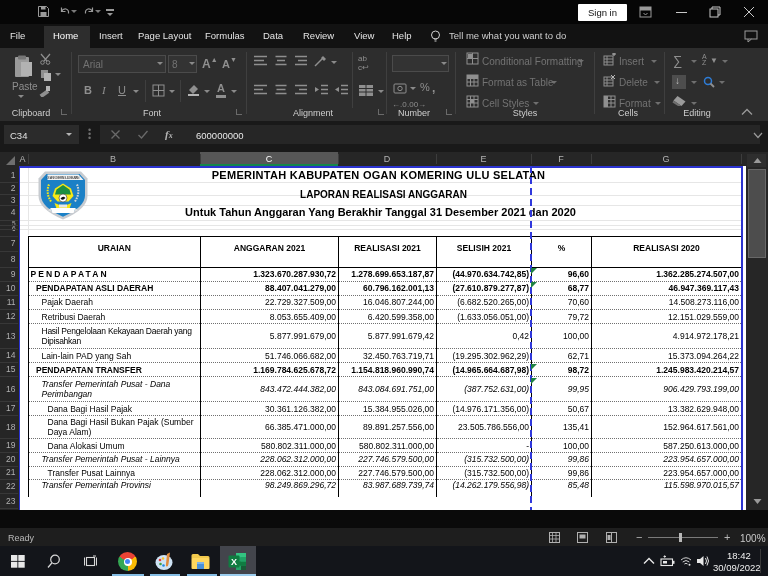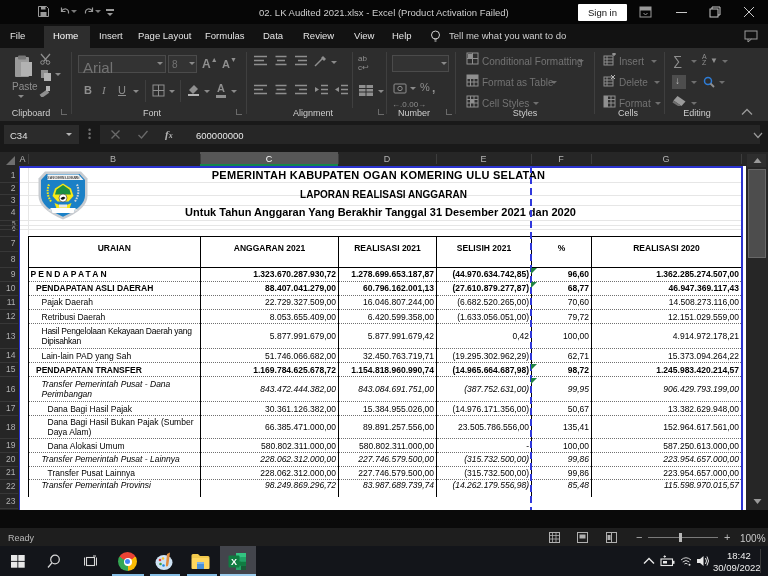--- a/index.html
+++ b/index.html
@@ -76,21 +76,20 @@
     <path d="M2.5 5.5 Q4 2.5 7 3 Q10 3.7 9.5 7.5" fill="none" stroke="#9a9a9a" stroke-width="1.2"></path>
   </svg>
   <div class="carat" style="left:71px;top:10px;border-top-color:#7a7a7a"></div>
   <svg class="abs" style="left:83px;top:6px" width="12" height="11" viewBox="0 0 12 11">
     <path d="M9.5 1.5 L9.5 5.5 L5.5 5.5" fill="none" stroke="#9a9a9a" stroke-width="1.2"></path>
     <path d="M9.5 5.5 Q8 2.5 5 3 Q2 3.7 2.5 7.5" fill="none" stroke="#9a9a9a" stroke-width="1.2"></path>
   </svg>
   <div class="carat" style="left:95px;top:10px;border-top-color:#7a7a7a"></div>
   <div class="abs" style="left:106px;top:9px;width:8px;height:1.5px;background:#9a9a9a"></div>
   <div class="carat" style="left:107px;top:13px;border-top-color:#9a9a9a"></div>
-  <div class="t" style="left:259px;">02. LK Audited 2021.xlsx  -  Excel (Product Activation Failed)</div>
   <div class="abs" style="left:578px;top:3.5px;width:49px;height:17px;background:#fff;border-radius:1px;text-align:center;line-height:17px;font-size:9.5px;color:#111;">Sign in</div>
   <svg class="abs" style="left:639px;top:6px" width="13" height="12" viewBox="0 0 13 12">
     <rect x="1" y="1" width="11" height="10" fill="none" stroke="#9a9a9a"></rect>
     <rect x="1" y="1" width="11" height="3.5" fill="#9a9a9a"></rect>
     <path d="M4.5 7 L6.5 9 L8.5 7" fill="none" stroke="#9a9a9a"></path>
   </svg>
   <div class="abs" style="left:676px;top:12px;width:11px;height:1px;background:#c8c8c8"></div>
   <svg class="abs" style="left:709px;top:6px" width="12" height="12" viewBox="0 0 12 12">
     <rect x="1" y="3" width="8" height="8" fill="none" stroke="#c8c8c8"></rect>
     <path d="M3 3 V1 H11 V9 H9" fill="none" stroke="#c8c8c8"></path>
@@ -149,21 +148,21 @@
       </svg>
   <div class="carat" style="left:55px;top:25px"></div>
   <svg class="abs" style="left:39px;top:37px" width="12" height="12" viewBox="0 0 12 12">
         <rect x="1" y="7" width="9" height="4" fill="#8f8f8f" transform="rotate(-35 5 9)"></rect>
         <rect x="7" y="1" width="4" height="5" fill="#b5b5b5"></rect>
       </svg>
   <div class="glabel" style="left:-9px">Clipboard</div>
   <div class="dlauncher" style="left:61px"></div>
 
   <div class="ibox" style="left:78px;top:7px;width:88px;height:18px"></div>
-  <div class="gtx" style="left:83px;top:11px;font-size:15px">Arial</div>
+  <div class="gtx" style="left:83px;top:11px;font-size:10px">Arial</div>
   <div class="carat" style="left:157px;top:14px"></div>
   <div class="ibox" style="left:168px;top:7px;width:29px;height:18px"></div>
   <div class="gtx" style="left:172px;top:11px;font-size:10px">8</div>
   <div class="carat" style="left:189px;top:14px"></div>
   <div class="gi" style="left:202px;top:8px;font-size:12px;font-weight:bold">A<span style="font-size:7px;vertical-align:6px">▲</span></div>
   <div class="gi" style="left:222px;top:8px;font-size:11px;font-weight:bold">A<span style="font-size:7px;vertical-align:6px">▼</span></div>
   <div class="gi" style="left:84px;top:36px;font-size:11px;font-weight:bold">B</div>
   <div class="gi" style="left:102px;top:36px;font-size:11px;font-style:italic;font-family:'Liberation Serif',serif">I</div>
   <div class="gi" style="left:118px;top:36px;font-size:11px;text-decoration:underline">U</div>
   <div class="carat" style="left:133px;top:42px"></div>

